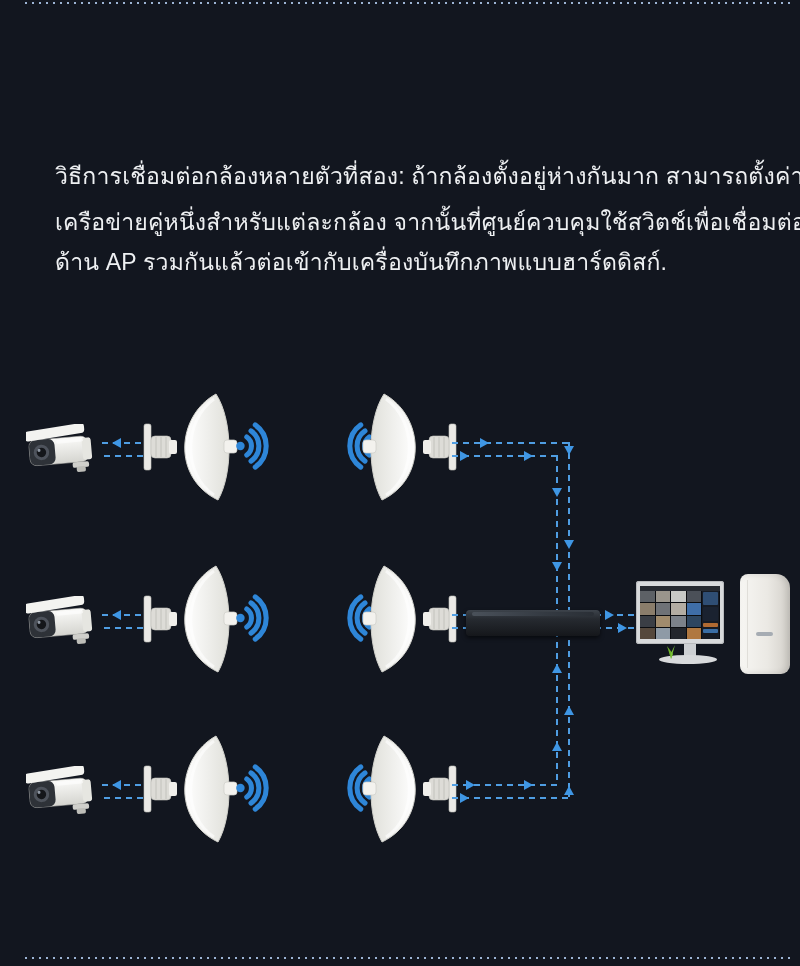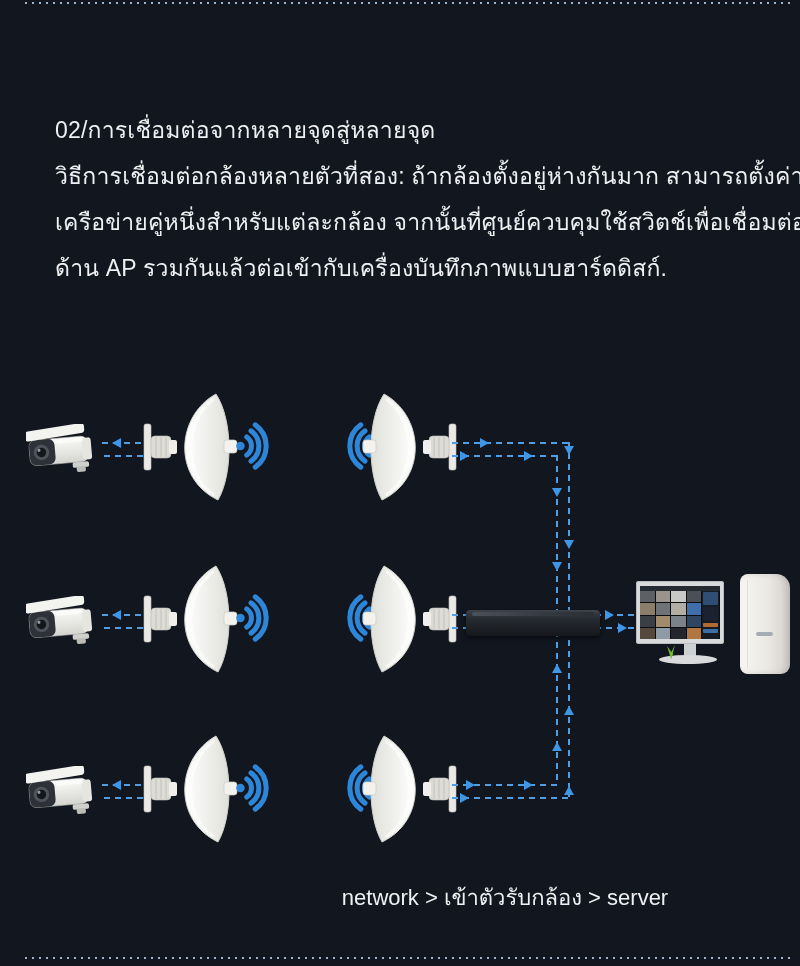--- a/index.html
+++ b/index.html
@@ -13,21 +13,21 @@
 
   
   .dotline{position:absolute;left:25px;width:770px;height:2px;
     background:repeating-linear-gradient(90deg,var(--dot) 0 2px,transparent 2px 7px);}
   .dotline.top{top:2px;} .dotline.bottom{top:957px;}
 
   
   .title,.bodyline{position:absolute;left:55px;color:var(--text);font-size:23px;
     letter-spacing:.2px;white-space:nowrap;}
   .title{top:112px;}
-  .l1{top:158px;} .l2{top:204px;} .l3{top:250px;text-align:right;}
+  .l1{top:158px;} .l2{top:204px;} .l3{top:244px;text-align:right;}
 
   
   .row{position:absolute;left:0;width:800px;height:114px;}
   .row svg{position:absolute;}
   .camera{left:26px;top:34px;width:82px;height:56px;}
   .dish{top:0;width:100px;height:114px;}
   .wifi{width:46px;height:58px;}
   .mir{transform:scaleX(-1);}
 
   
@@ -131,21 +131,20 @@
         <polygon points="8,14 4,1 10,9" fill="#6fb32a"></polygon>
         <polygon points="8,14 12,0 8,8" fill="#7cc53a"></polygon>
         <polygon points="8,14 1,7 6,12" fill="#4f8f1d"></polygon>
       </symbol>
     </defs>
   </svg>
 
   <div class="dotline top"></div>
   <div class="dotline bottom"></div>
 
-  <div class="title">02/การเชื่อมต่อจากหลายจุดสู่หลายจุด</div>
   <div class="bodyline l1">วิธีการเชื่อมต่อกล้องหลายตัวที่สอง: ถ้ากล้องตั้งอยู่ห่างกันมาก สามารถตั้งค่าสะพาน</div>
   <div class="bodyline l2">เครือข่ายคู่หนึ่งสำหรับแต่ละกล้อง จากนั้นที่ศูนย์ควบคุมใช้สวิตช์เพื่อเชื่อมต่อทาง</div>
   <div class="bodyline l3">ด้าน AP รวมกันแล้วต่อเข้ากับเครื่องบันทึกภาพแบบฮาร์ดดิสก์.</div>
 
   <div class="row" style="top:390px">
     <svg class="camera">
         <use href="#sym-camera"></use>
       </svg>
     <div class="hdash" style="left:102px;top:52px;width:46px"></div>
     <div class="al" style="left:112px;top:48px"></div>
@@ -266,15 +265,14 @@
       </div>
     </div>
   </div>
   <div class="mon-neck"></div>
   <div class="mon-base"></div>
   <svg class="plant" viewBox="0 0 16 14">
       <use href="#sym-plant"></use>
     </svg>
   <div class="tower"></div>
 
-  <div class="caption cap-right">network &gt; เข้าตัวรับกล้อง &gt; server</div>
 
 </div>
 
 </body></html>

